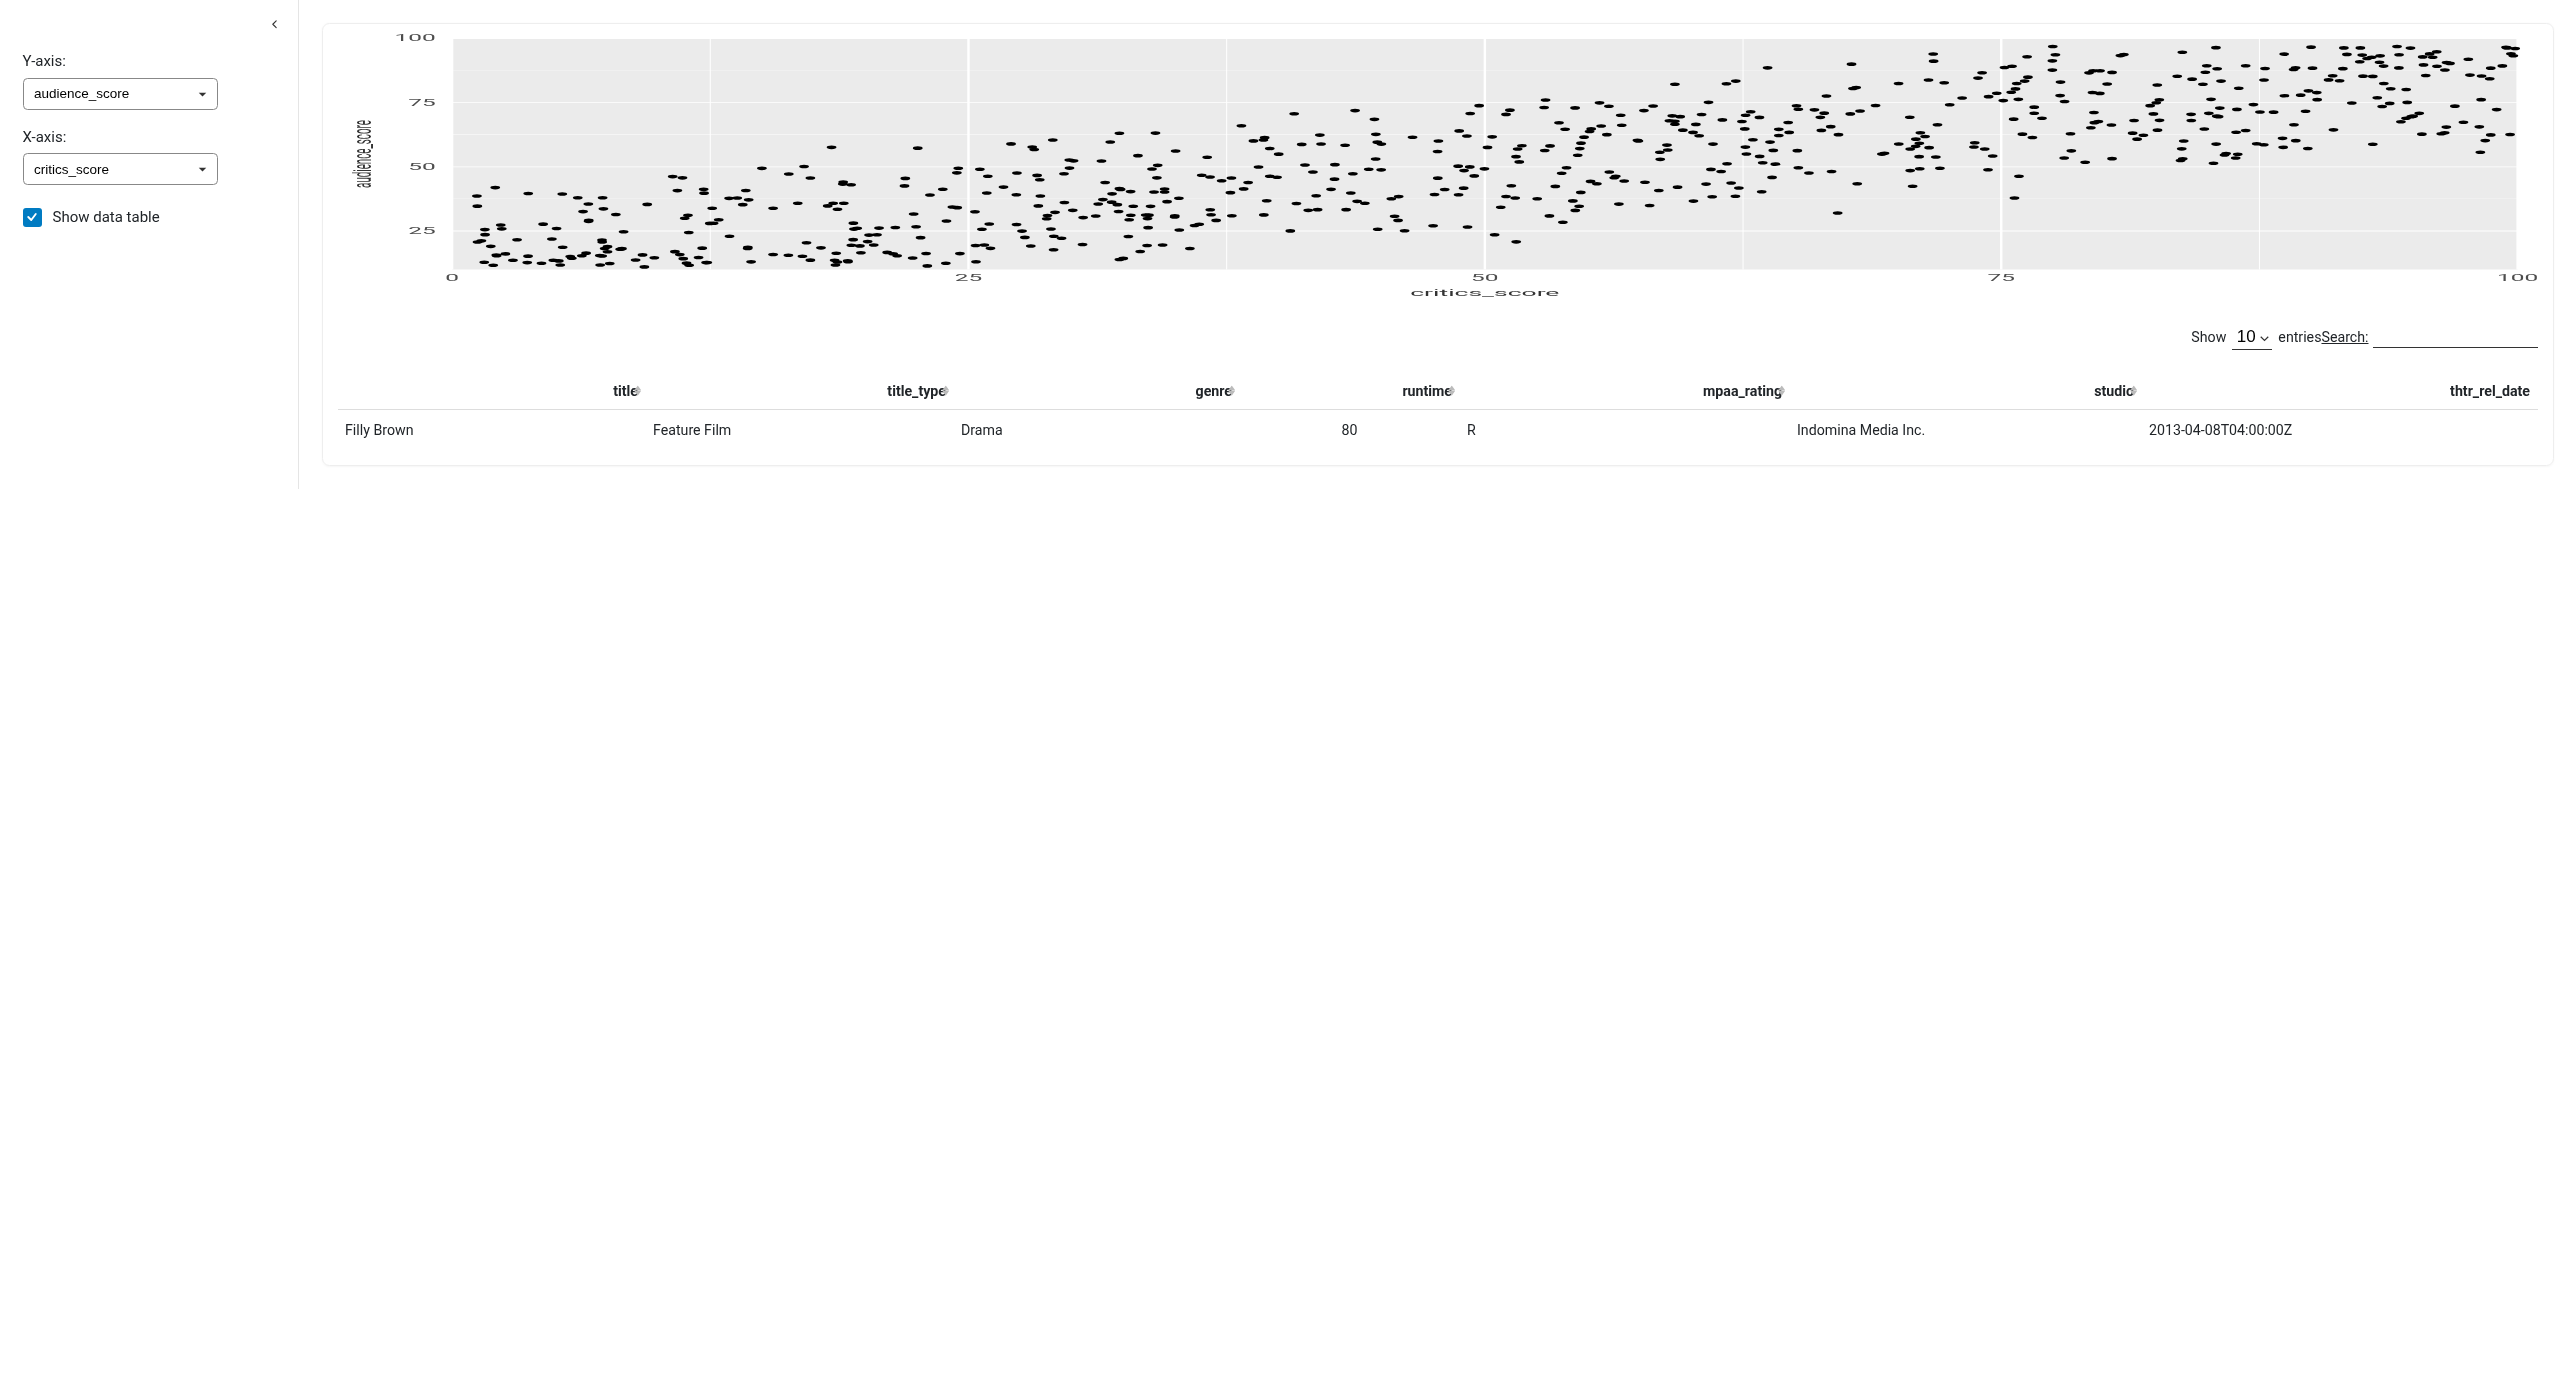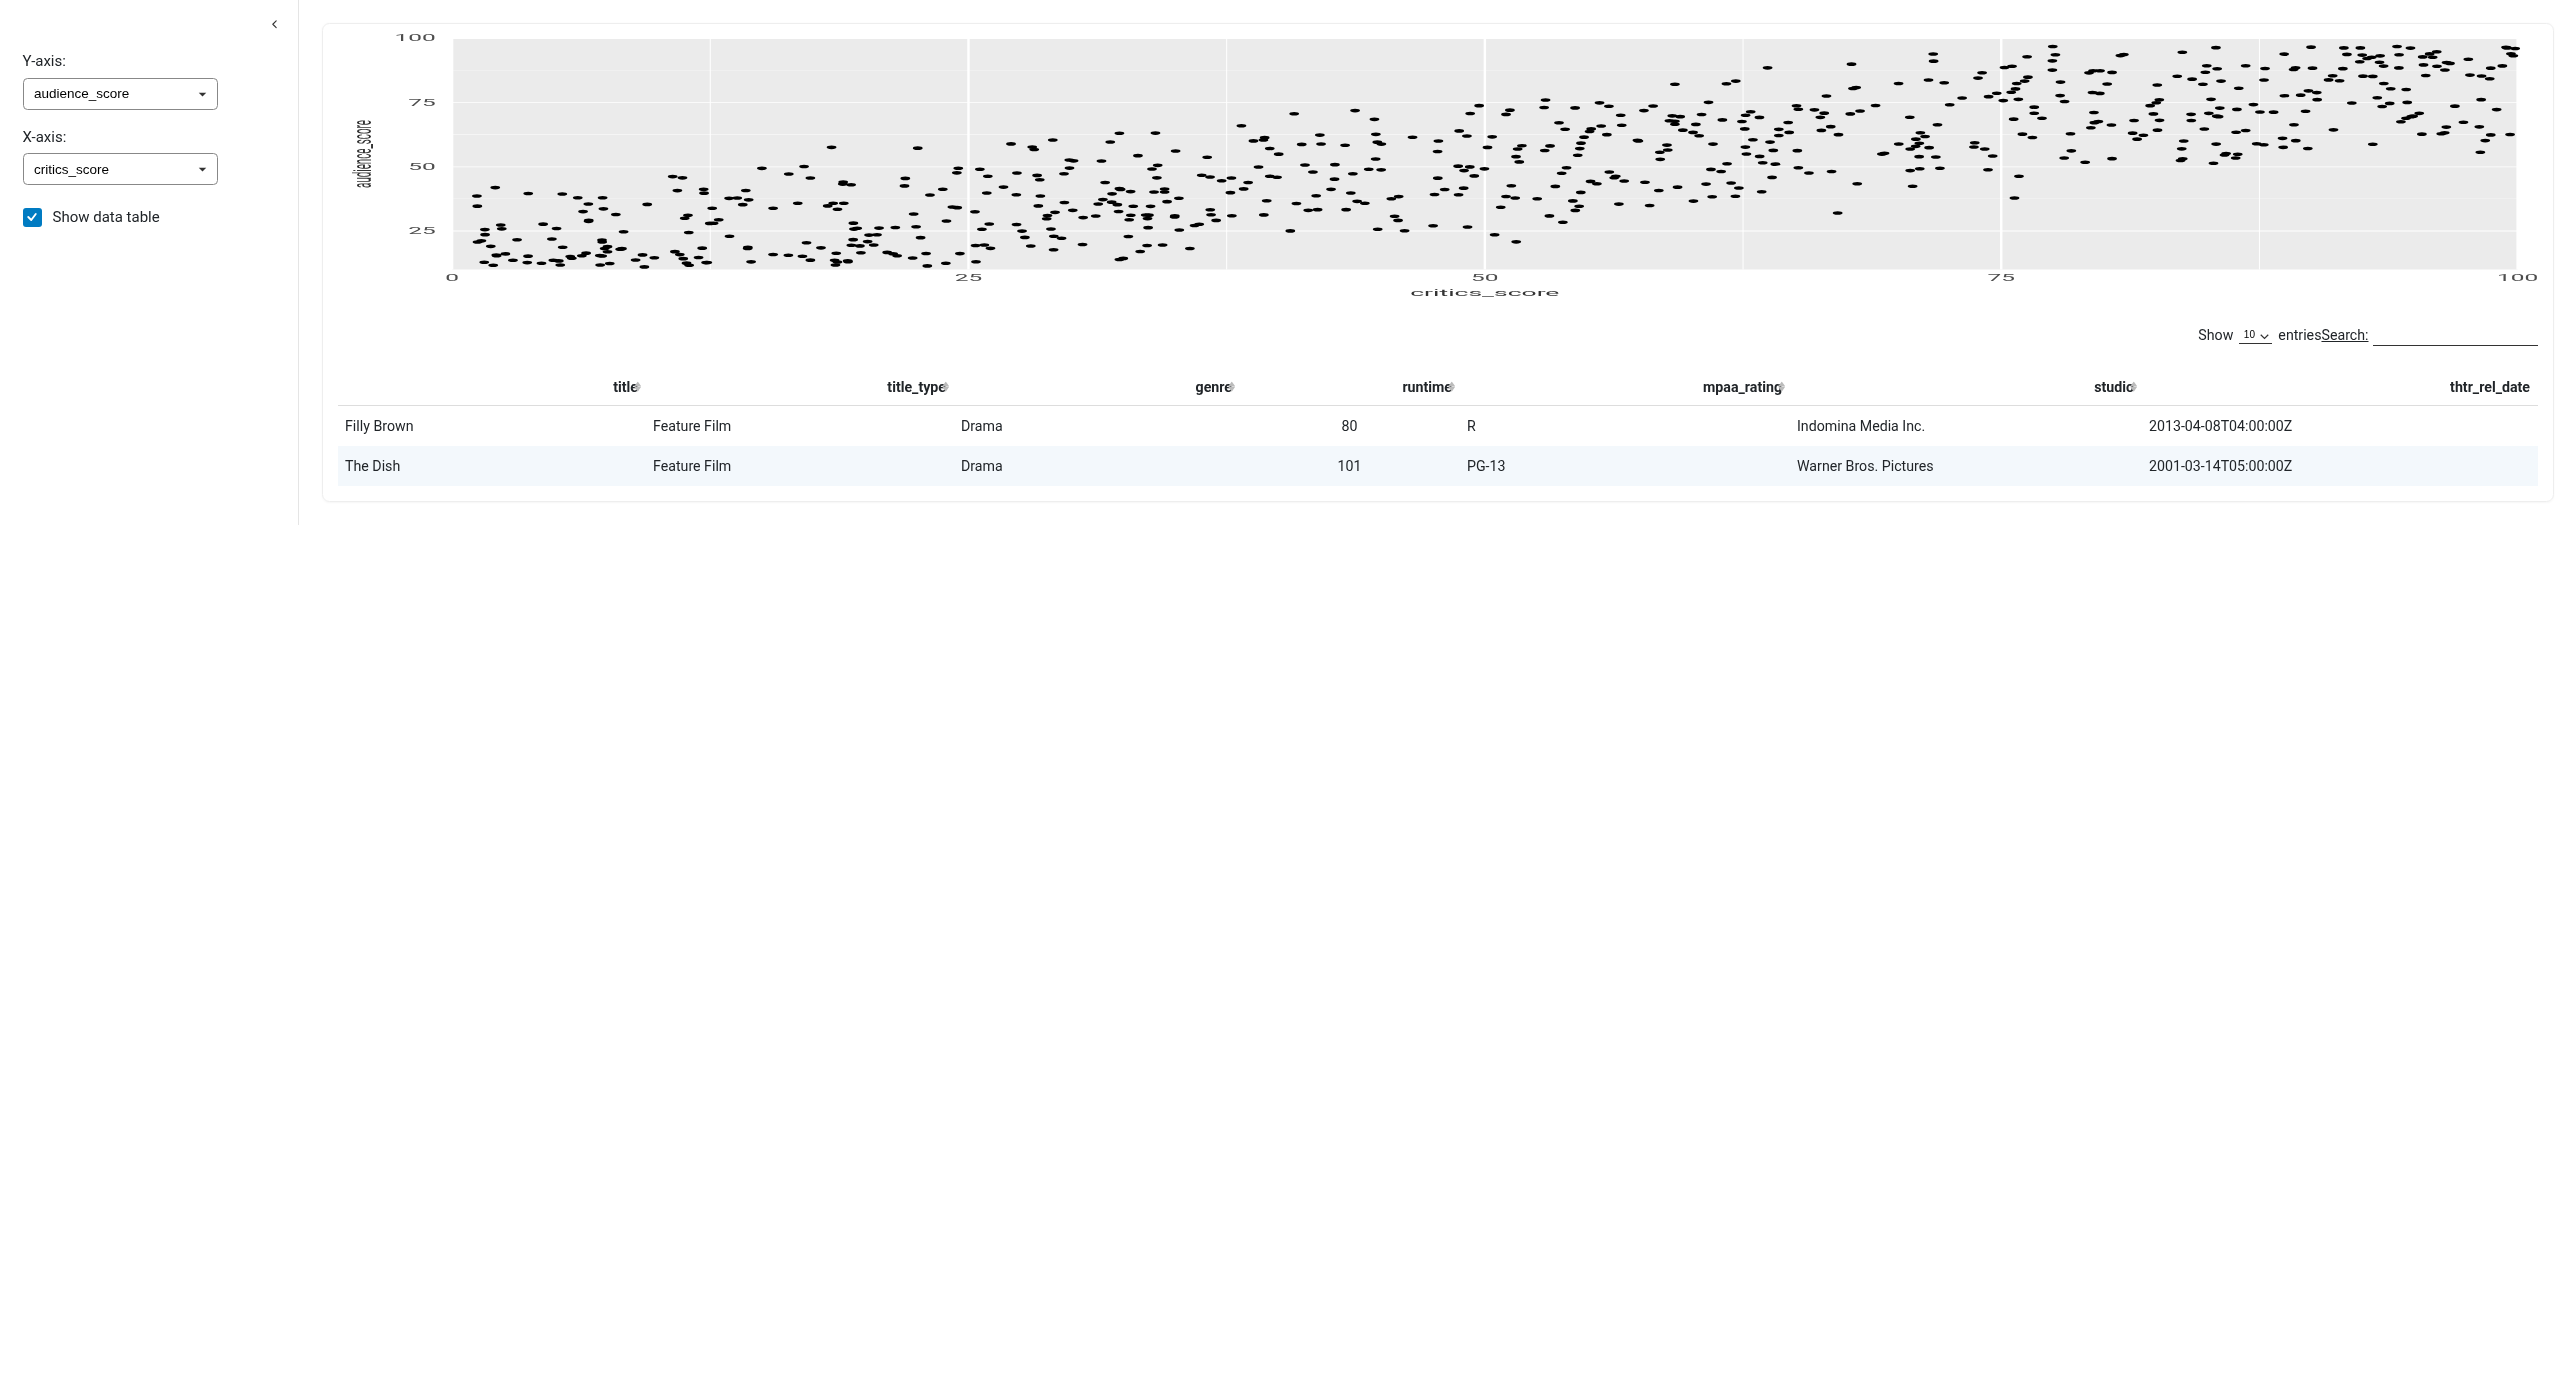--- a/index.html
+++ b/index.html
@@ -110,21 +110,21 @@
     font-size: 14.2px;
   }
   .dt-length {
     display: flex;
     gap: 6px;
     align-items: center;
   }
   .dt-length select {
     border: none;
     border-bottom: 0.7px solid #333;
-    font-size: 10px;
+    font-size: 17px;
     padding: 3px 16.5px 3px 4.5px;
     background: transparent;
     appearance: none;
     cursor: pointer;
   }
   .dt-length-wrap { position: relative; }
   .dt-length-caret {
     position: absolute;
     right: 3px;
     top: 50%;
@@ -987,27 +987,18 @@
       <tbody id="dt-body">
           <tr>
             <td>Filly Brown</td>
             <td>Feature Film</td>
             <td>Drama</td>
             <td class="num">80</td>
             <td>R</td>
             <td>Indomina Media Inc.</td>
             <td>2013-04-08T04:00:00Z</td>
           </tr>
-          <tr>
-            <td>The Dish</td>
-            <td>Feature Film</td>
-            <td>Drama</td>
-            <td class="num">101</td>
-            <td>PG-13</td>
-            <td>Warner Bros. Pictures</td>
-            <td>2001-03-14T05:00:00Z</td>
-          </tr>
         </tbody>
     </table>
 
   </div>
 </main>
 
 
 </body></html>

